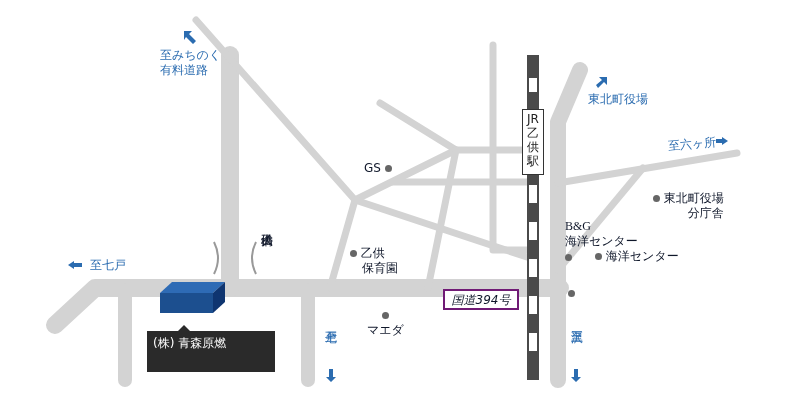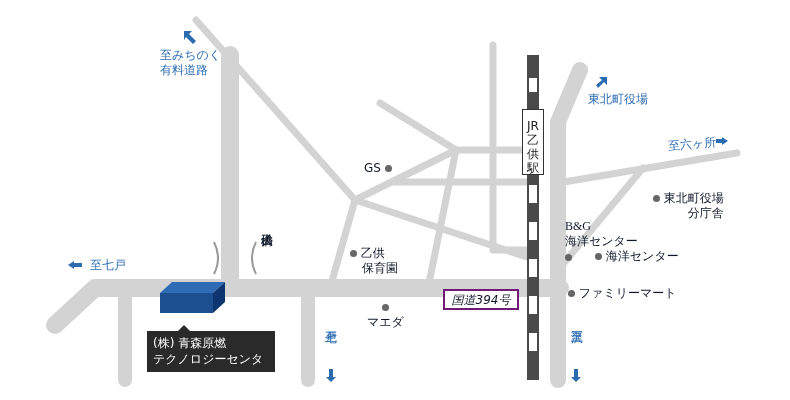--- a/index.html
+++ b/index.html
@@ -86,51 +86,50 @@
   <div>至みちのく</div>
   <div>有料道路</div>
 </div>
 <div class="dest" style="left:588px; top:92px;">東北町役場</div>
 <div class="dest" style="left:668px; top:137px; transform: rotate(-5deg);">至六ヶ所</div>
 <div class="dest" style="left:90px; top:258px;">至七戸</div>
 <div class="dest vert" style="left:323px; top:322px;">至七戸</div>
 <div class="dest vert" style="left:569px; top:322px;">至三沢</div>
 
 <div class="station">
-  <span style="display:block; width:14px; margin:8px auto; word-break:break-all;">JR乙供駅</span>
+  <span style="display:block; width:14px; margin:1px auto; word-break:break-all;">JR乙供駅</span>
 </div>
 
 <div class="route-sign">国道394号</div>
 
 <div class="lbl vert" style="left:259px; top:225px; font-size:12px;">乙供大橋</div>
 
 <div class="lbl" style="left:364px; top:161px;">
   <span>GS</span> <span class="dot"></span>
 </div>
 <div class="lbl" style="left:350px; top:246px;">
   <div><span class="dot"></span> <span>乙供</span></div>
   <div style="padding-left:12px;">保育園</div>
 </div>
-<div class="lbl" style="left:367px; top:300px; text-align:center;">
+<div class="lbl" style="left:367px; top:308px; text-align:center;">
   <div><span class="dot"></span></div>
   <div>マエダ</div>
 </div>
 <div class="lbl" style="left:653px; top:183px;margin-top:8px;">
   <div><span class="dot"></span> <span>東北町役場</span></div>
   <div style="padding-left:12px;text-align:right;">分庁舎</div>
 </div>
 <div class="lbl" style="left:565px; top:219px;font-family:Liberation Serif, serif;">
   <div>B&amp;G</div>
   <div>海洋センター</div>
   <div><span class="dot"></span></div>
 </div>
 <div class="lbl" style="left:595px; top:249px;">
   <span class="dot"></span> <span>海洋センター</span>
 </div>
 <div class="lbl" style="left:568px; top:286px;">
-  <span class="dot"></span> <span>ファミリーマート</span>
+  <span class="dot"></span> 
 </div>
 
 <div class="callout-tip"></div>
 <div class="callout">
   <div>(株) 青森原燃</div>
-  <div>テクノロジーセンター</div>
 </div>
 
 </body></html>

